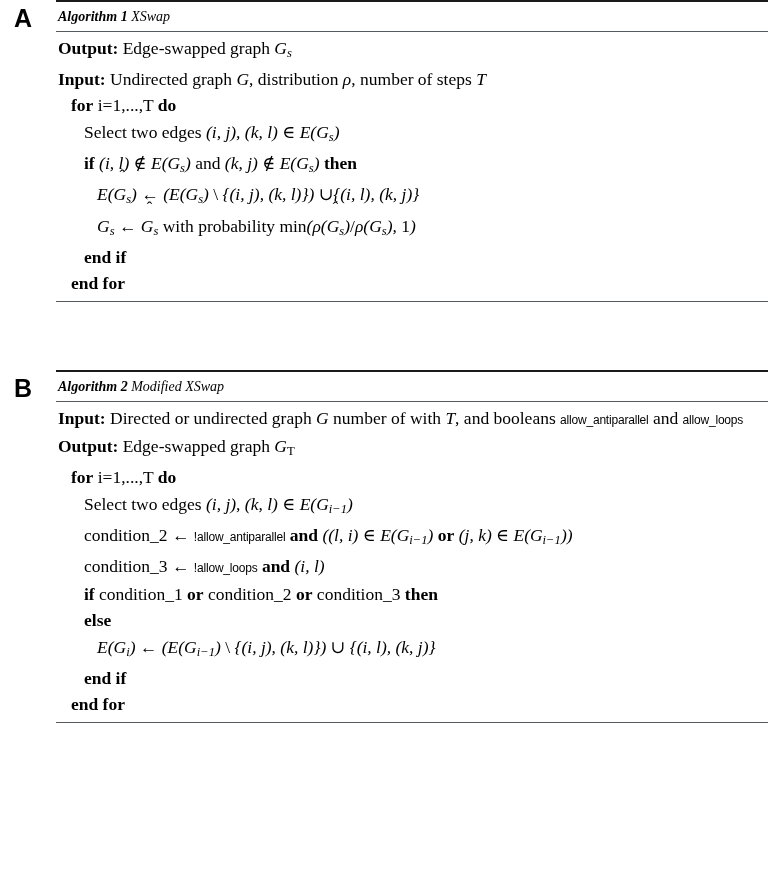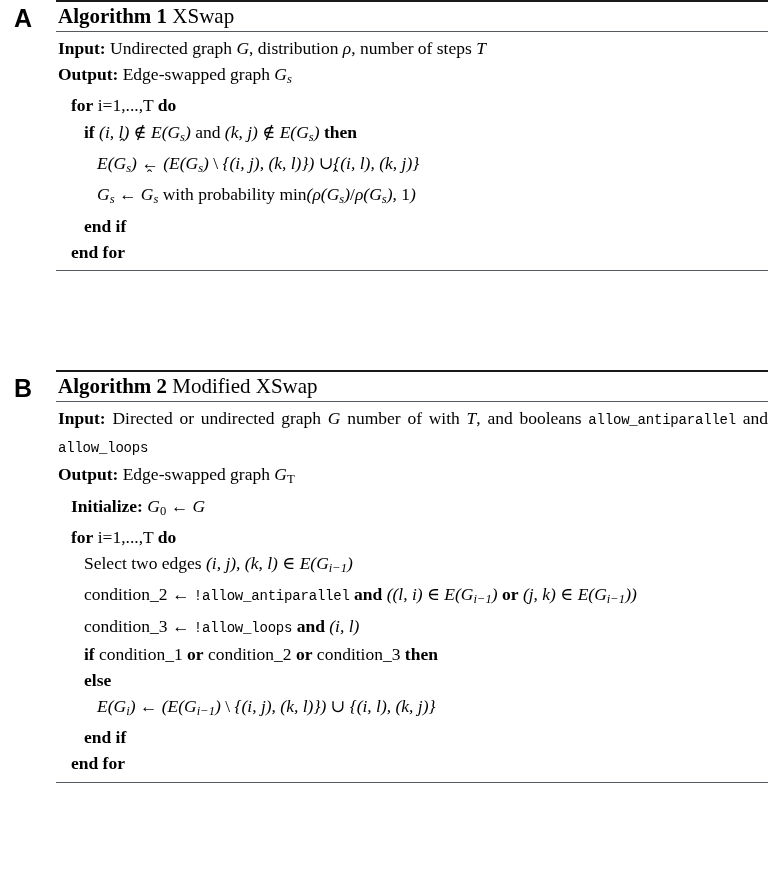--- a/index.html
+++ b/index.html
@@ -50,24 +50,25 @@
   .rule-mid {
     border-top: 1.1px solid #555a5e;
     height: 0;
   }
   .rule-bot {
     border-top: 1.1px solid #555a5e;
     height: 0;
   }
 
   .algo-title {
-    font-size: 21px;
+    font-size: 14px;
     line-height: 25px;
     padding: 2px 0 2px 2px;
     white-space: nowrap;
+    font-style: italic;
   }
   .algo-title .b { font-weight: bold; }
 
   .algo-body {
     padding: 3px 0 5px 2px;
   }
 
   .ln {
     font-size: 17.5px;
     line-height: 26.1px;
@@ -97,22 +98,22 @@
     vertical-align: -0.26em;
     font-style: italic;
     letter-spacing: 0;
   }
   .subr {
     font-size: 0.72em;
     vertical-align: -0.26em;
     font-style: normal;
   }
   .tt {
-    font-family: Liberation Mono, monospace;
-    font-size: 14px;
+    font-family: Liberation Sans, sans-serif;
+    font-size: 12px;
     letter-spacing: -0.2px;
   }
   .op { font-style: normal; }
 
   
   .hatwrap {
     position: relative;
     display: inline-block;
   }
   .hatwrap > .hatline {
@@ -149,26 +150,27 @@
 
     <div class="algo-title">
       <span class="b">Algorithm 1</span>
       <span>XSwap</span>
     </div>
 
     <div class="rule-mid"></div>
 
     <div class="algo-body">
 
+      <div class="ln i0"><span class="kw">Output:</span> <span class="mr">Edge-swapped graph</span> <span class="mi">G<span class="sub">s</span></span></div>
+
       <div class="ln i0"><span class="kw">Input:</span> <span class="mr">Undirected graph</span> <span class="mi">G</span><span class="mr">, distribution</span> <span class="mi">ρ</span><span class="mr">, number of steps</span> <span class="mi">T</span></div>
 
-      <div class="ln i0"><span class="kw">Output:</span> <span class="mr">Edge-swapped graph</span> <span class="mi">G<span class="sub">s</span></span></div>
-
       <div class="ln i1"><span class="kw">for</span> <span class="mr">i=1,...,T</span> <span class="kw">do</span></div>
 
+      <div class="ln i2"><span class="mr">Select two edges</span> <span class="mi">(i, j), (k, l)</span> <span class="op">∈</span> <span class="mi">E(G<span class="sub">s</span>)</span></div>
 
       <div class="ln i2"><span class="kw">if</span> <span class="mi">(i, l)</span> <span class="op">∉</span> <span class="mi">E(G<span class="sub">s</span>)</span> <span class="mr">and</span> <span class="mi">(k, j)</span> <span class="op">∉</span> <span class="mi">E(G<span class="sub">s</span>)</span> <span class="kw">then</span></div>
 
       <div class="ln i3"><span class="mi">E(<span class="hatwrap"><span class="hatline">̂</span>G<span class="sub">s</span></span>)</span> <span class="op">←</span> <span class="mi">(E(G<span class="sub">s</span>) <span class="op">\</span> {(i, j), (k, l)})</span> <span class="op">∪</span><span class="mi">{(i, l), (k, j)}</span></div>
 
       <div class="ln i3"><span class="mi">G<span class="sub">s</span></span> <span class="op">←</span> <span class="mi"><span class="hatwrap"><span class="hatline">̂</span>G<span class="sub">s</span></span></span> <span class="mr">with probability</span> <span class="mr">min</span><span class="mi">(<span class="mi">ρ</span>(<span class="hatwrap"><span class="hatline">̂</span>G<span class="sub">s</span></span>)<span class="op">/</span><span class="mi">ρ</span>(G<span class="sub">s</span>), <span class="mr">1</span>)</span></div>
 
       <div class="ln i2"><span class="kw">end if</span></div>
 
       <div class="ln i1"><span class="kw">end for</span></div>
@@ -193,21 +195,20 @@
     </div>
 
     <div class="rule-mid"></div>
 
     <div class="algo-body">
 
       <div class="ln wrap justified hang"><span class="kw">Input:</span> <span class="mr">Directed or undirected graph</span> <span class="mi">G</span> <span class="mr">number of with</span> <span class="mi">T</span><span class="mr">, and booleans</span> <span class="tt">allow_antiparallel</span> <span class="mr">and</span> <span class="tt">allow_loops</span></div>
 
       <div class="ln i0"><span class="kw">Output:</span> <span class="mr">Edge-swapped graph</span> <span class="mi">G<span class="subr">T</span></span></div>
 
-      <div class="ln i1"><span class="kw">Initialize:</span> <span class="mi">G<span class="subr">0</span></span> <span class="op">←</span> <span class="mi">G</span></div>
 
       <div class="ln i1"><span class="kw">for</span> <span class="mr">i=1,...,T</span> <span class="kw">do</span></div>
 
       <div class="ln i2"><span class="mr">Select two edges</span> <span class="mi">(i, j), (k, l)</span> <span class="op">∈</span> <span class="mi">E(G<span class="sub">i−1</span>)</span></div>
 
 
       <div class="ln wrap i2"><span class="mr">condition_2</span> <span class="op">←</span> <span class="tt">!</span><span class="tt">allow_antiparallel</span> <span class="kw">and</span> <span class="mi">((l, i)</span> <span class="op">∈</span> <span class="mi">E(G<span class="sub">i−1</span>)</span> <span class="kw">or</span> <span class="mi">(j, k)</span> <span class="op">∈</span> <span class="mi">E(G<span class="sub">i−1</span>))</span></div>
 
       <div class="ln i2"><span class="mr">condition_3</span> <span class="op">←</span> <span class="tt">!</span><span class="tt">allow_loops</span> <span class="kw">and</span> <span class="mi">(i, l)</span></div>
 

